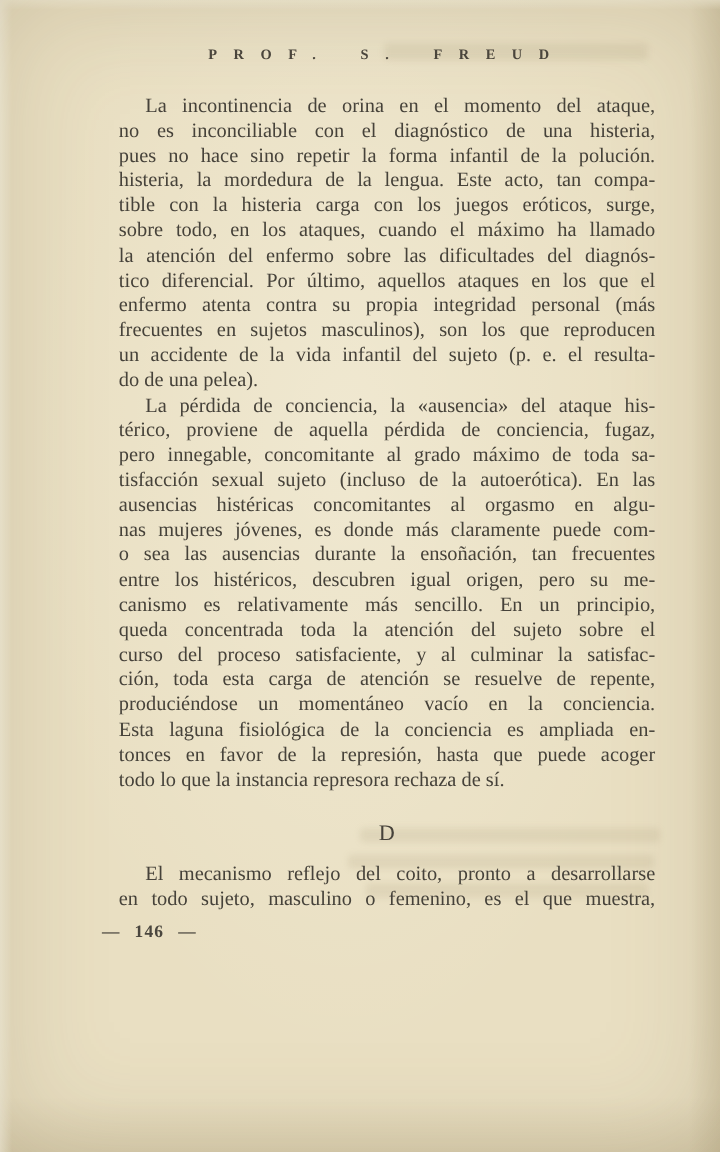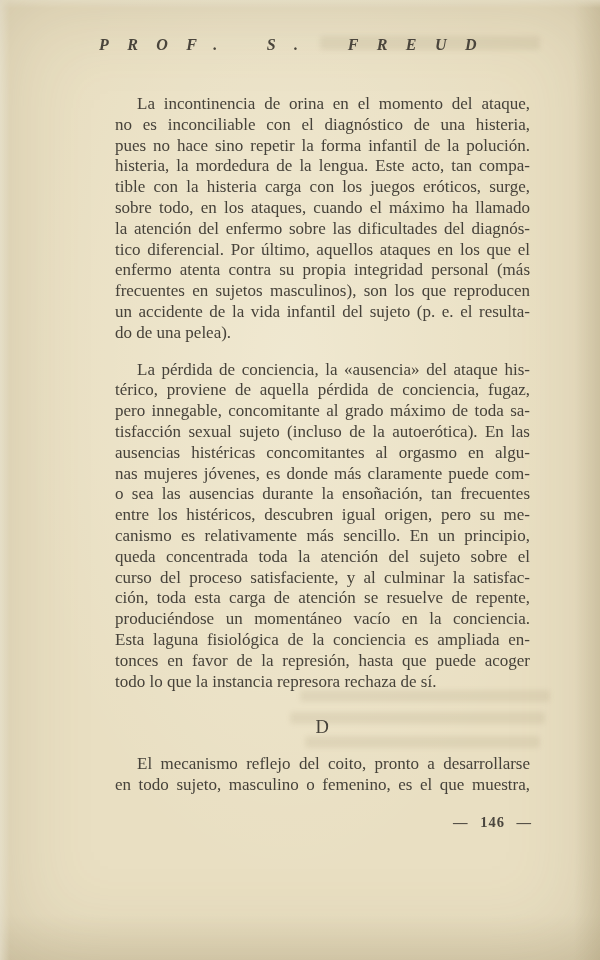--- a/index.html
+++ b/index.html
@@ -14,42 +14,42 @@
       radial-gradient(ellipse at 48% 38%, rgba(255,253,242,.30), rgba(255,253,242,0) 62%),
       linear-gradient(90deg, #f3edd8 0px, rgba(243,237,216,0) 10px),
       linear-gradient(180deg, #f1ead2 0px, rgba(241,234,210,0) 8px),
       linear-gradient(270deg, rgba(172,158,120,.28) 0px, rgba(172,158,120,0) 26px),
       linear-gradient(0deg, rgba(172,158,120,.22) 0px, rgba(172,158,120,0) 46px);
     box-shadow: inset 0 0 90px rgba(118,102,66,.22);
   }
   .ghost{position:absolute;border-radius:4px;filter:blur(2.5px);background:rgba(146,130,92,.13);}
   .page-header{
     position:absolute;top:34px;left:99px;width:447px;
-    text-align:left;color:#4a453c;
-    font-style:italic;font-weight:bold;font-size:16px;line-height:22px;
+    text-align:center;color:#4a453c;
+    font-weight:bold;font-size:12px;line-height:22px;
     letter-spacing:1.15em;word-spacing:.55em;white-space:nowrap;
   }
   .text-main{
     position:absolute;top:78px;left:99px;width:447px;color:#46423a;
   }
-  .paragraph{margin:16px;}
+  .paragraph{margin:0;}
   .line{
     height:20.8px;line-height:20.8px;font-size:17px;
     text-align:justify;text-align-last:justify;white-space:normal;
     overflow:hidden;
   }
   .line.first{text-indent:22px;}
   .line.last{text-align-last:left;}
   .section-heading{
     margin-top:24px;height:22px;line-height:22px;
     text-align:center;font-size:18.5px;color:#46423a;letter-spacing:.5px;
   }
   .closing{margin-top:12px;}
   .page-footer{
-    margin-top:7px;height:20px;line-height:20px;text-align:right;
+    margin-top:7px;height:20px;line-height:20px;text-align:left;
     font-size:14.5px;font-weight:bold;color:#4a463e;
     letter-spacing:1px;word-spacing:7px;transform:translateX(-14px);
   }
 </style>
 </head>
 <body>
 
 <div class="paper"></div>
 
 <div class="ghost" style="left:320px;top:36px;width:220px;height:14px;"></div>

